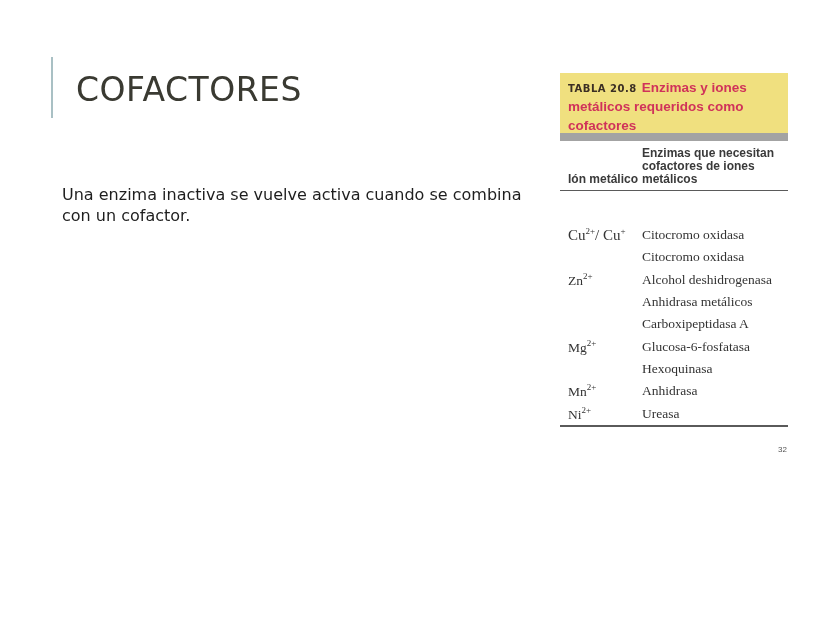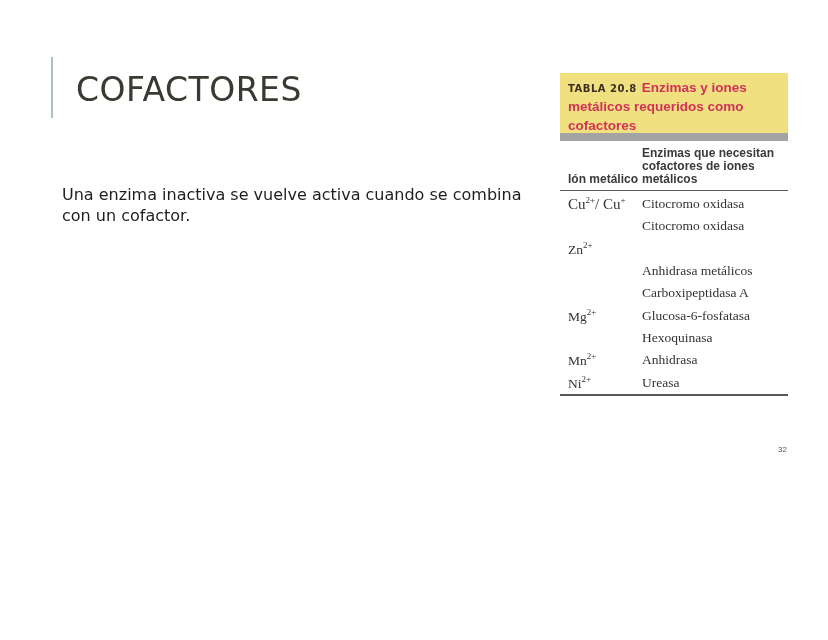--- a/index.html
+++ b/index.html
@@ -7,21 +7,21 @@
   .accent-bar{position:absolute;left:51px;top:57px;width:2px;height:61px;background:#a9c0c4;}
   .title{position:absolute;left:76px;top:70px;font-size:33px;color:#3a3a32;letter-spacing:0.5px;font-family:"DejaVu Sans",sans-serif;font-weight:normal;}
   .body-text{position:absolute;left:62px;top:152px;width:470px;font-size:16px;line-height:21px;color:#1e1e1e;margin-top:32px;}
   .tbl{position:absolute;left:560px;top:73px;width:228px;}
   .tbl-head{background:#f0e07f;padding:4px 6px 4px 8px;border-bottom:8px solid #a3a3a3;height:52px;}
   .tbl-head .lbl{font-family:"DejaVu Sans",sans-serif;font-weight:bold;font-size:10px;color:#3b2e24;letter-spacing:0.5px;}
   .tbl-head .ttl{font-family:"Liberation Sans",sans-serif;font-weight:bold;font-size:13.5px;color:#d0325a;line-height:16px;}
   .colhead{display:flex;padding:6px 0 4px 8px;border-bottom:1.5px solid #5a5a5a;font-family:"Liberation Sans",sans-serif;font-weight:bold;font-size:12px;color:#3a3a3a;line-height:13px;}
   .colhead .c1{width:74px;align-self:flex-end;}
   .colhead .c2{flex:1;}
-  .rows{border-bottom:2px solid #5a5a5a;padding-top:2px;}
+  .rows{border-bottom:2px solid #5a5a5a;padding-top:2px;margin-top:31px;}
   .row{display:flex;height:22.3px;align-items:center;font-family:"Liberation Serif",serif;font-size:13.5px;color:#333;}
   .row .c1{width:82px;padding-left:8px;box-sizing:border-box;white-space:nowrap;}
   .row .c1.big{font-size:15px;}
   .row .c2{flex:1;}
   sup{font-size:9px;}
   .page-num{position:absolute;left:742px;top:445px;font-size:8px;color:#555;font-family:"Liberation Sans",sans-serif;margin-left:36px;}
 </style>
 </head>
 <body>
 
@@ -43,20 +43,21 @@
       <div class="row">
         <div class="c1 big"><span>Cu</span><sup>2+</sup><span>/ Cu</span><sup>+</sup></div>
         <div class="c2">Citocromo oxidasa</div>
       </div>
       <div class="row">
         <div class="c1"><span></span><sup></sup></div>
         <div class="c2">Citocromo oxidasa</div>
       </div>
       <div class="row">
         <div class="c1"><span>Zn</span><sup>2+</sup></div>
+        <div class="c2">Alcohol deshidrogenasa</div>
       </div>
       <div class="row">
         <div class="c1"><span></span></div>
         <div class="c2">Anhidrasa metálicos</div>
       </div>
       <div class="row">
         <div class="c1"><span></span></div>
         <div class="c2">Carboxipeptidasa A</div>
       </div>
       <div class="row">

